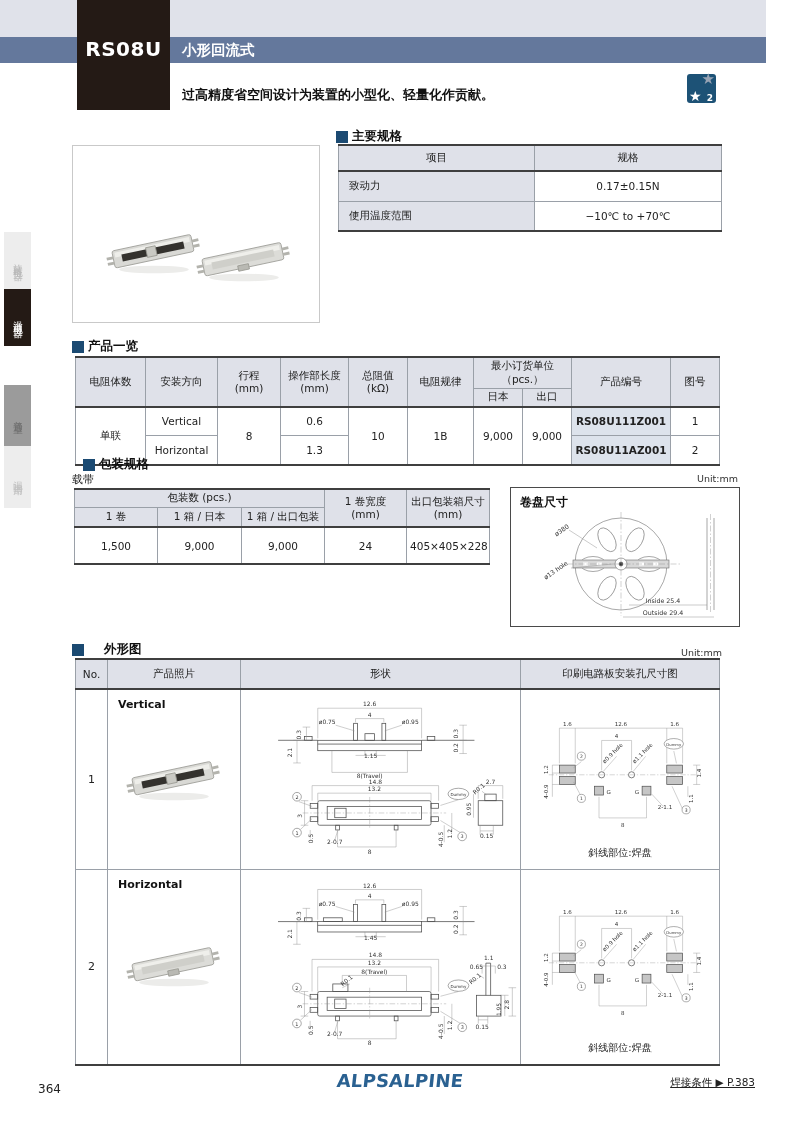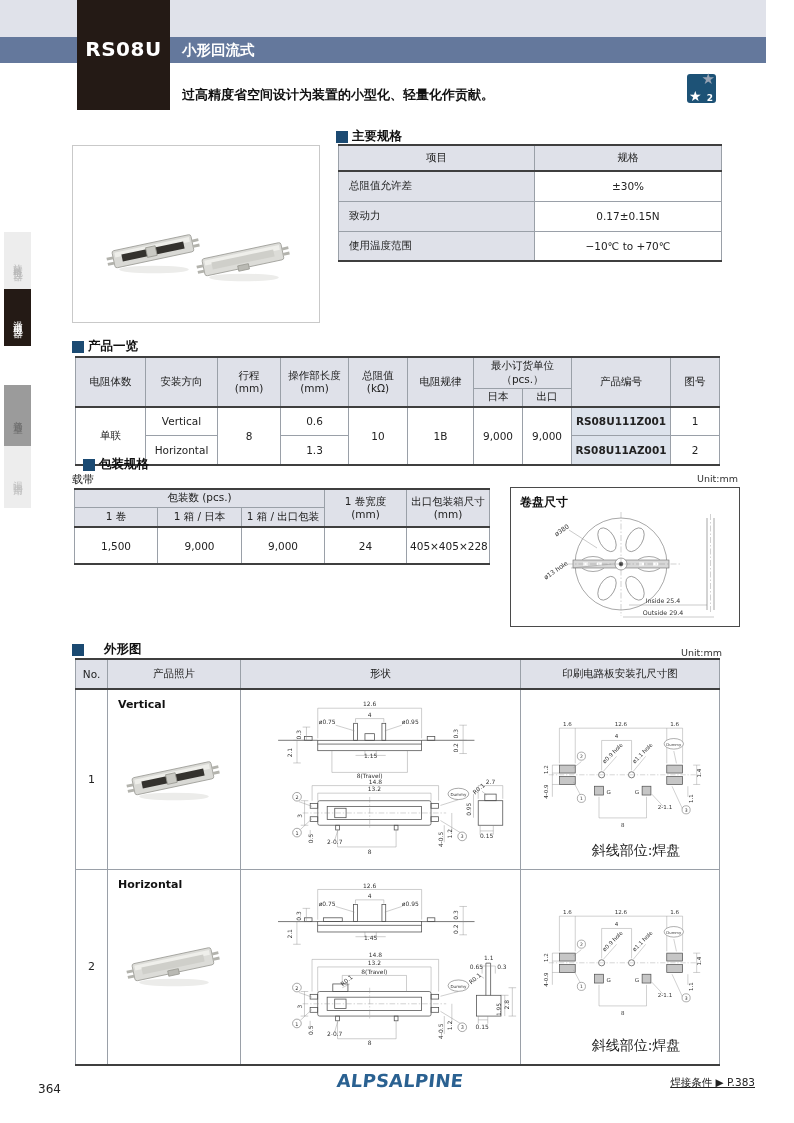--- a/index.html
+++ b/index.html
@@ -33,21 +33,21 @@
   .tbl thead{border-bottom:2px solid #3f3f3f;}
   .spec td.item{text-align:left;background:#dfe1e9;padding-left:10px;}
   .partno{background:#dde3ec;font-weight:bold;font-size:10.5px;}
   .pre{white-space:pre-line;line-height:1.25;}
   .photo-box{left:72px;top:145px;width:246px;height:176px;background:#fff;border:1px solid #c9c9c9;}
   .reel-box{left:510px;top:487px;width:228px;height:138px;border:1.5px solid #4a4a4a;background:#fff;}
   .reel-title{position:absolute;left:9px;top:6px;font-size:12px;font-weight:bold;color:#111;}
   
   .otl td{position:relative;}
   .photo-label{position:absolute;top:8px;left:10px;font-weight:bold;font-size:11px;color:#111;}
-  .pad-note{position:absolute;bottom:9px;left:16px;width:100%;text-align:center;font-size:14px;color:#222;}
+  .pad-note{position:absolute;bottom:9px;left:0;width:100%;text-align:center;font-size:10px;color:#222;}
   .cellno{font-size:11px;}
   
   .page-num{left:38px;top:1082px;font-size:12px;color:#222;}
   .logo{left:330px;top:1070px;width:140px;text-align:center;font-size:18px;font-weight:800;
         color:#2a6191;transform:skewX(-6deg);letter-spacing:0.2px;}
   .solder-ref{left:575px;top:1076px;width:180px;text-align:right;font-size:10.5px;color:#222;text-decoration:underline;}
   
   svg text{text-anchor:middle;font-family:"DejaVu Sans","Liberation Sans",sans-serif;}
   svg text.dim{font-size:6.3px;fill:#333;}
   svg text.sm{font-size:5.2px;fill:#333;}
@@ -127,24 +127,20 @@
       <col style="width:196px">
       <col>
     </colgroup>
   <thead>
     <tr style="height:26px;">
       <th>项目</th>
       <th>规格</th>
     </tr>
   </thead>
   <tbody>
-    <tr style="height:30px;">
-        <td class="item">总阻值允许差</td>
-        <td>±30%</td>
-      </tr>
     <tr style="height:30px;">
         <td class="item">致动力</td>
         <td>0.17±0.15N</td>
       </tr>
     <tr style="height:30px;">
         <td class="item">使用温度范围</td>
         <td>−10℃ to +70℃</td>
       </tr>
   </tbody>
 </table>

